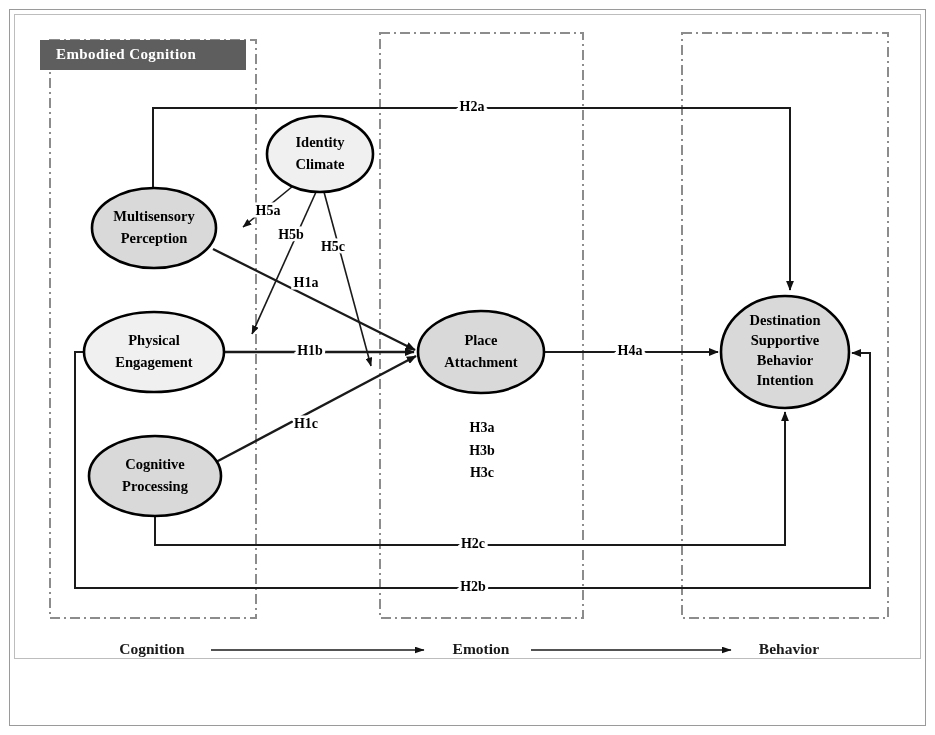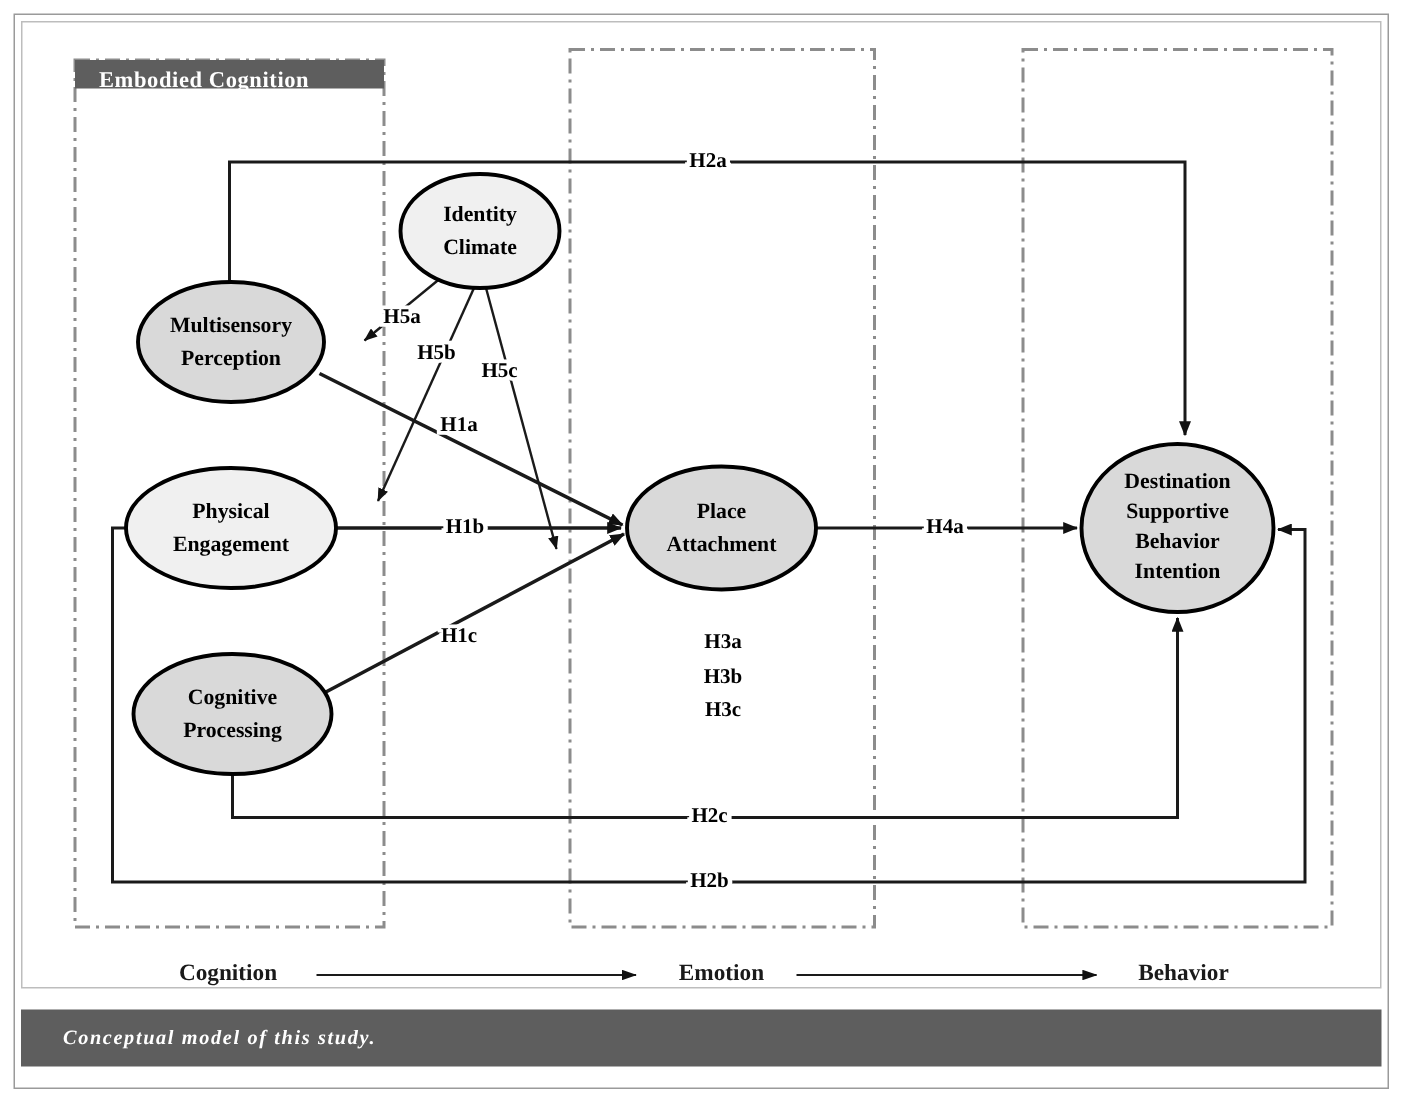--- a/index.html
+++ b/index.html
@@ -216,19 +216,16 @@
 
     <g>
       <text class="axis-label" x="152" y="650">Cognition</text>
       <line x1="211" y1="650" x2="424" y2="650" stroke="#1a1a1a" stroke-width="1.3" marker-end="url(#arrowPlain)"></line>
       <text class="axis-label" x="481" y="650">Emotion</text>
       <line x1="531" y1="650" x2="731" y2="650" stroke="#1a1a1a" stroke-width="1.3" marker-end="url(#arrowPlain)"></line>
       <text class="axis-label" x="789" y="650">Behavior</text>
     </g>
   </svg>
 
-  <div class="group-header" style="left:50px;top:40px;width:206px;height:19px;">Embodied Cognition</div>
-
-  <div class="caption-bar">
-    <span class="caption-text">Conceptual model of this study.</span>
-  </div>
+  <div class="group-header" style="left:40px;top:40px;width:206px;height:30px;">Embodied Cognition</div>
+
 
 </div>
 
 </body></html>

